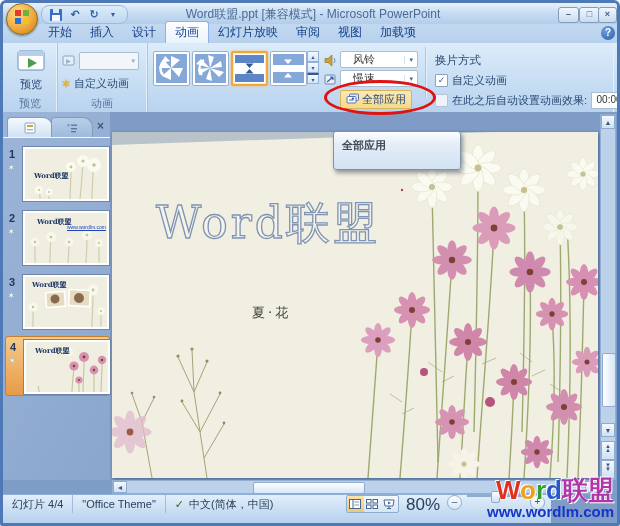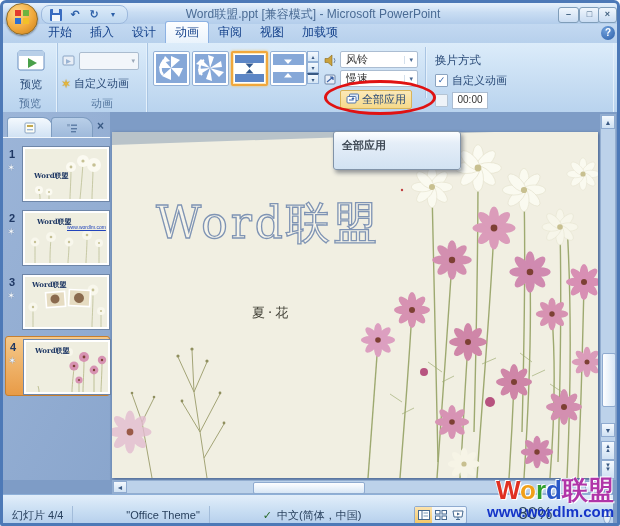--- a/index.html
+++ b/index.html
@@ -29,21 +29,21 @@
   #grp-anim{left:54px;width:90px;}
   #anim-combo{left:22px;top:9px;width:58px;height:16px;background:#f2f6fa;border:1px solid #aabccf;border-radius:2px;color:#9aa8b8;font-size:9px;display:flex;align-items:center;justify-content:flex-end;}
   #btn-customanim{left:4px;top:32px;height:17px;display:flex;align-items:center;gap:3px;font-size:11px;color:#294a77;}
   .gold-star{color:#e8b93c;font-size:12px;text-shadow:0 0 1px #a87a10;}
   #grp-trans{left:144px;width:467px;}
 
   .tile{position:absolute;top:8px;width:37px;height:35px;background:#fff;border:1px solid #93b1d6;border-radius:2px;box-sizing:border-box;}
   .tile.sel{border:2px solid #f0a73c;background:#fde9bc;box-shadow:0 0 3px #f0c06a;}
   #tilecol{left:160px;top:8px;width:12px;}
   .tcol-btn{width:12px;height:11px;border:1px solid #93b1d6;background:linear-gradient(#f4f9fe,#d4e5f5);font-size:6px;color:#3a5a84;text-align:center;line-height:10px;box-sizing:border-box;}
-  .combo{position:absolute;height:17px;background:#fff;border:1px solid #abbdd2;border-radius:2px;font-size:11px;color:#333;display:flex;align-items:center;box-sizing:border-box;padding-left:5px;}
+  .combo{position:absolute;height:17px;background:#fff;border:1px solid #abbdd2;border-radius:2px;font-size:11px;color:#333;display:flex;align-items:center;box-sizing:border-box;padding-left:12px;}
   .combo .arr{margin-left:auto;font-size:7px;color:#4a6a94;padding:0 4px;border-left:1px solid #d4e0ec;}
   #btn-applyall{left:193px;top:47px;height:17px;display:flex;align-items:center;gap:3px;font-size:11px;color:#294a77;background:linear-gradient(#fbe9b8,#f6d98a);border:1px solid #d8b45a;border-radius:2px;padding:0 5px;}
   .chkrow{position:absolute;display:flex;align-items:center;gap:4px;font-size:11px;color:#294a77;white-space:nowrap;}
   .chk{width:11px;height:11px;background:#fff;border:1px solid #8ba4c0;border-radius:1px;font-size:9px;line-height:10px;text-align:center;color:#2c5fa8;font-weight:bold;}
   .chk.off{background:#eef3f8;border-color:#b4c4d4;}
   #timebox{width:34px;height:15px;background:#fff;border:1px solid #abbdd2;font-size:10px;color:#333;text-align:center;line-height:14px;}
   .vdiv{position:absolute;top:4px;bottom:14px;width:1px;background:#a9c5e3;box-shadow:1px 0 0 #e4f0fb;}
 
   
   #main{left:0;top:109px;width:614px;height:368px;background:#7e9cc6;}
@@ -72,21 +72,21 @@
   .scr-btn{position:absolute;left:0px;width:14px;height:14px;background:linear-gradient(#f4f9fe,#cfe1f3);border:1px solid #8fabd0;font-size:7px;color:#3a5a84;text-align:center;line-height:13px;box-sizing:border-box;}
   #vthumb{position:absolute;left:1px;top:238px;width:12px;height:52px;background:linear-gradient(90deg,#fdfeff,#d8e7f6);border:1px solid #8fabd0;border-radius:2px;}
   .dblarrow{line-height:4px;font-size:6px;color:#3a5a84;text-align:center;padding-top:2px;}
 
   
   #hscroll{left:109px;top:477px;width:488px;height:14px;background:#bcd2ea;border:1px solid #93aed0;box-sizing:border-box;}
   .scr-btn-h{position:absolute;top:0px;width:14px;height:12px;background:linear-gradient(#f4f9fe,#cfe1f3);border:1px solid #8fabd0;font-size:7px;color:#3a5a84;text-align:center;line-height:11px;box-sizing:border-box;}
   #hthumb{position:absolute;left:140px;top:1px;width:110px;height:10px;background:linear-gradient(#fdfeff,#d8e7f6);border:1px solid #8fabd0;border-radius:2px;}
 
   
-  #statusbar{left:0;top:491px;width:610px;height:29px;background:linear-gradient(#e2eefa,#c6dcf2 60%,#b6cfec);border-top:1px solid #8eb0d8;display:flex;align-items:flex-end;font-size:11px;color:#29415e;gap:44px;}
+  #statusbar{left:0;top:491px;width:548px;height:29px;background:linear-gradient(#e2eefa,#c6dcf2 60%,#b6cfec);border-top:1px solid #8eb0d8;display:flex;align-items:flex-start;font-size:11px;color:#29415e;}
   .st-cell{padding:0 9px;border-right:1px solid #a2bcda;height:18px;display:flex;align-items:center;gap:5px;white-space:nowrap;}
   .st-cell.noline{border-right:none;}
   #viewbtns{margin-left:auto;display:flex;border:1px solid #8fabd0;border-radius:2px;background:linear-gradient(#f4f9fe,#d4e5f5);}
   .viewbtn{width:17px;height:16px;display:flex;align-items:center;justify-content:center;}
   .viewbtn.cur{background:linear-gradient(#fbe3ae,#f3c868);}
   #zoomlvl{padding:0 7px;font-size:17px;}
   .zbtn{width:13px;height:13px;border:1px solid #8fabd0;border-radius:50%;background:linear-gradient(#fdfeff,#d8e7f6);font-size:10px;line-height:11px;text-align:center;color:#3a5a84;}
   #zoomtrack{width:58px;height:2px;background:#8fabd0;margin:0 5px;position:relative;}
   #zoomknob{position:absolute;left:24px;top:-4px;width:7px;height:10px;background:linear-gradient(#fdfeff,#cfe1f3);border:1px solid #8fabd0;border-radius:2px;}
 
@@ -132,20 +132,21 @@
   </div>
   <div class="winctl abs" style="left:555px">–</div>
   <div class="winctl abs" style="left:576px">□</div>
   <div class="winctl abs" style="left:595px;width:17px">×</div>
 
   <div id="tabsrow" class="abs">
     <div class="rtab">开始</div>
     <div class="rtab">插入</div>
     <div class="rtab">设计</div>
     <div class="rtab active">动画</div>
+    <div class="rtab">幻灯片放映</div>
     <div class="rtab">审阅</div>
     <div class="rtab">视图</div>
     <div class="rtab">加载项</div>
   </div>
   <div id="help-btn" class="abs">?</div>
 
   <div id="ribbon" class="abs">
 
     <div id="grp-preview" class="grp">
       <div id="btn-preview" class="abs">
@@ -262,20 +263,21 @@
 
       <div class="vdiv" style="left:278px"></div>
 
       <div class="chkrow" style="left:288px;top:10px;font-size:11.5px">换片方式</div>
       <div class="chkrow" style="left:288px;top:30px">
         <span class="chk">✓</span>
         <span>自定义动画</span>
       </div>
       <div class="chkrow" style="left:288px;top:49px">
         <span class="chk off"></span>
+        <span>在此之后自动设置动画效果:</span>
         <span id="timebox">00:00</span>
 
       </div>
 
     </div>
   </div>
 
   <div id="main" class="abs">
 
     <div id="sidebar" class="abs">

